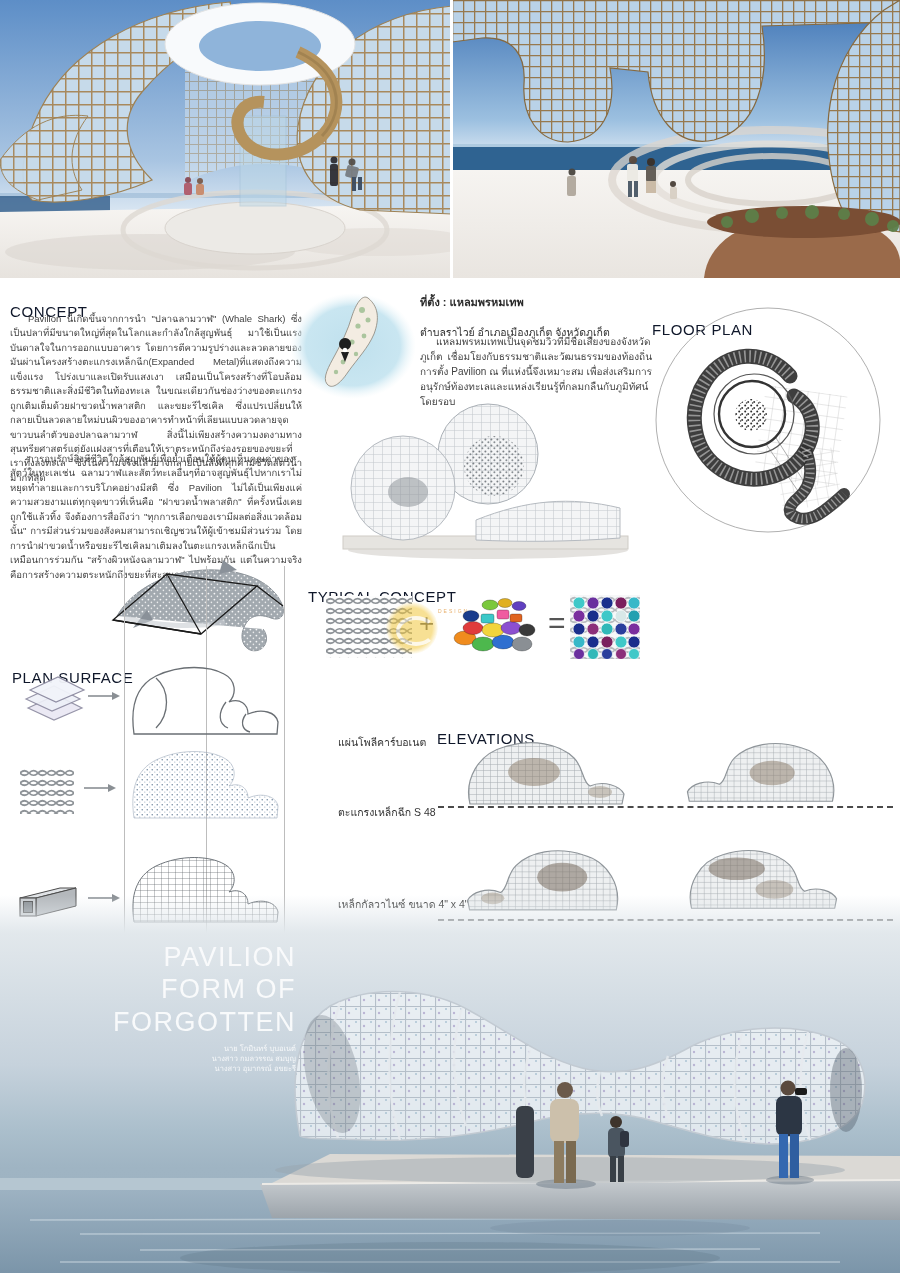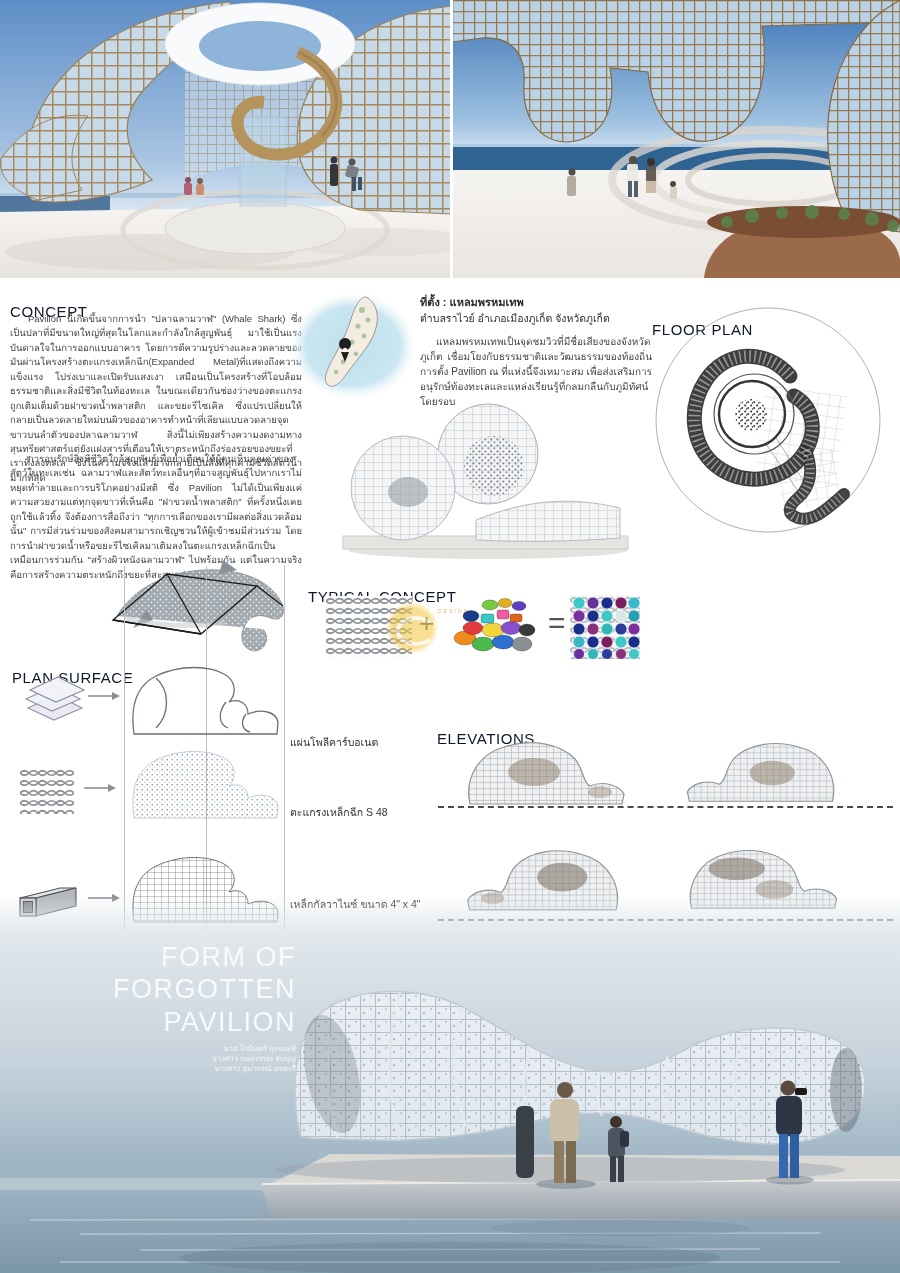--- a/index.html
+++ b/index.html
@@ -3,23 +3,23 @@
 <meta charset="utf-8">
 <style>
   html,body{margin:0;padding:0;background:#888;}
   .board{position:relative;width:900px;height:1273px;background:#ffffff;overflow:hidden;
          font-family:"Liberation Sans", sans-serif;color:#333;}
   .abs{position:absolute;}
   .h{font-size:15px;font-weight:500;letter-spacing:.6px;color:#0f172a;margin-top:16px;}
   .thai{font-size:9.5px;line-height:1.52;color:#3f3f3f;text-align:justify;}
   .indent{text-indent:18px;}
   .loc-l1{font-size:11px;font-weight:700;color:#2a2a2a;text-align:center;}
-  .loc-l2{font-size:10.5px;color:#2f2f2f;margin-top:2px;}
+  .loc-l2{font-size:10.5px;color:#2f2f2f;margin-top:16px;}
   .loc-body{font-size:10px;line-height:1.5;color:#3f3f3f;text-indent:16px;margin-top:14px;text-align:justify;}
-  .mat-label{font-size:10.5px;color:#333;}
+  .mat-label{font-size:10.5px;color:#333;margin-left:48px;}
   .op{font-size:26px;color:#555;font-weight:400;}
   .dash-line{border-top:2.5px dashed #4a4a4a;height:0;}
   .vline{width:1px;background:#bdbdbd;}
   .title-block{width:292px;text-align:right;color:#fbfcfd;}
   .title-line{font-size:27px;font-weight:400;letter-spacing:1.5px;line-height:1.2;opacity:.95;}
   .credits{margin-top:6px;font-size:7.5px;line-height:10px;color:rgba(255,255,255,.85);}
   .top-renders{position:absolute;left:0;top:0;width:900px;height:278px;}
   .panel-gap{position:absolute;left:450px;top:0;width:3px;height:278px;background:#fff;}
   .bottom-section{position:absolute;left:0;top:895px;width:900px;height:378px;
     background:linear-gradient(180deg, rgba(231,236,240,0) 0%, #e2e8ec 10%, #c6d2dc 45%, #abbfcc 62%, #9fb4c3 72%, #9cb1c0 100%);}
@@ -493,23 +493,23 @@
         <ellipse cx="790" cy="252" rx="24" ry="4.5" fill="#5a6a78" opacity=".4"></ellipse>
         <circle cx="788" cy="160" r="7.5" fill="#5a4a3e"></circle>
         <rect x="795" y="160" width="12" height="7" rx="2" fill="#1a1a1a"></rect>
         <rect x="776" y="168" width="26" height="40" rx="7" fill="#2c3644"></rect>
         <rect x="779" y="206" width="9" height="44" fill="#3468b0"></rect>
         <rect x="790" y="206" width="9" height="44" fill="#2f5ea0"></rect>
       </g>
     </svg>
 
     <div class="abs title-block" style="left:4px;top:46px">
+      <div class="title-line">PAVILION</div>
       <div class="title-line">FORM OF FORGOTTEN</div>
-      <div class="title-line">PAVILION</div>
       <div class="credits">
-        <div>นาย โกมินทร์   บุงขยะท์</div>
+        <div>นาย โกมินทร์   บุบอเนต์</div>
         <div>นางสาว กมลวรรณ   สมบุญ</div>
         <div>นางสาว อุมากรณ์   อขยะรี</div>
       </div>
     </div>
   </div>
 
 </div>
 
 </body></html>

